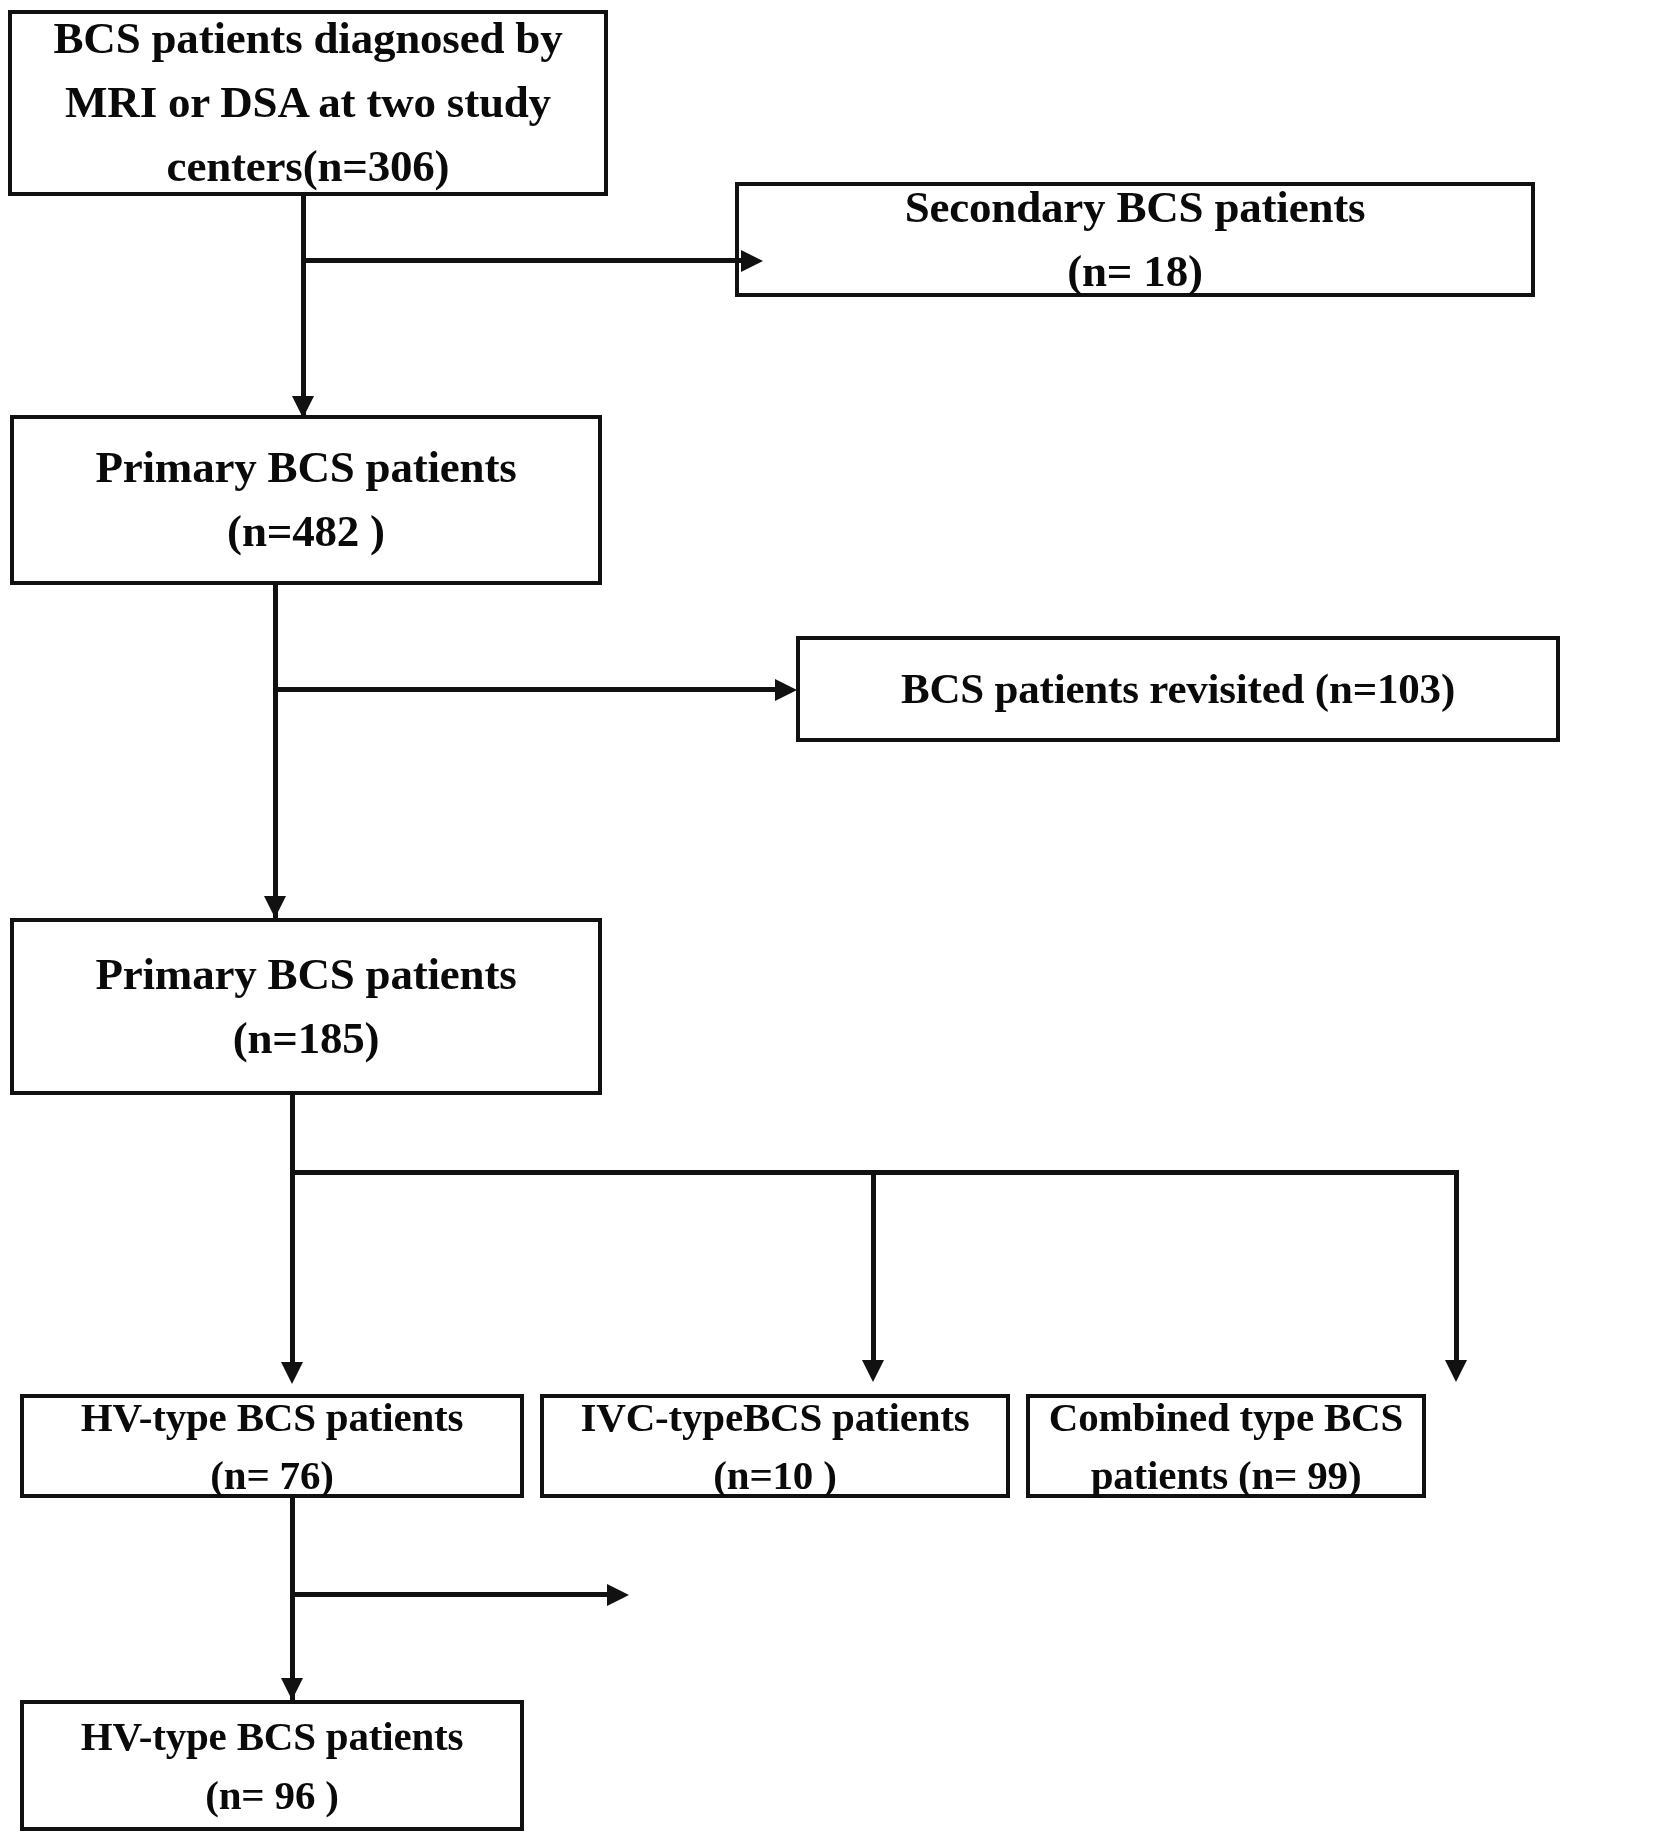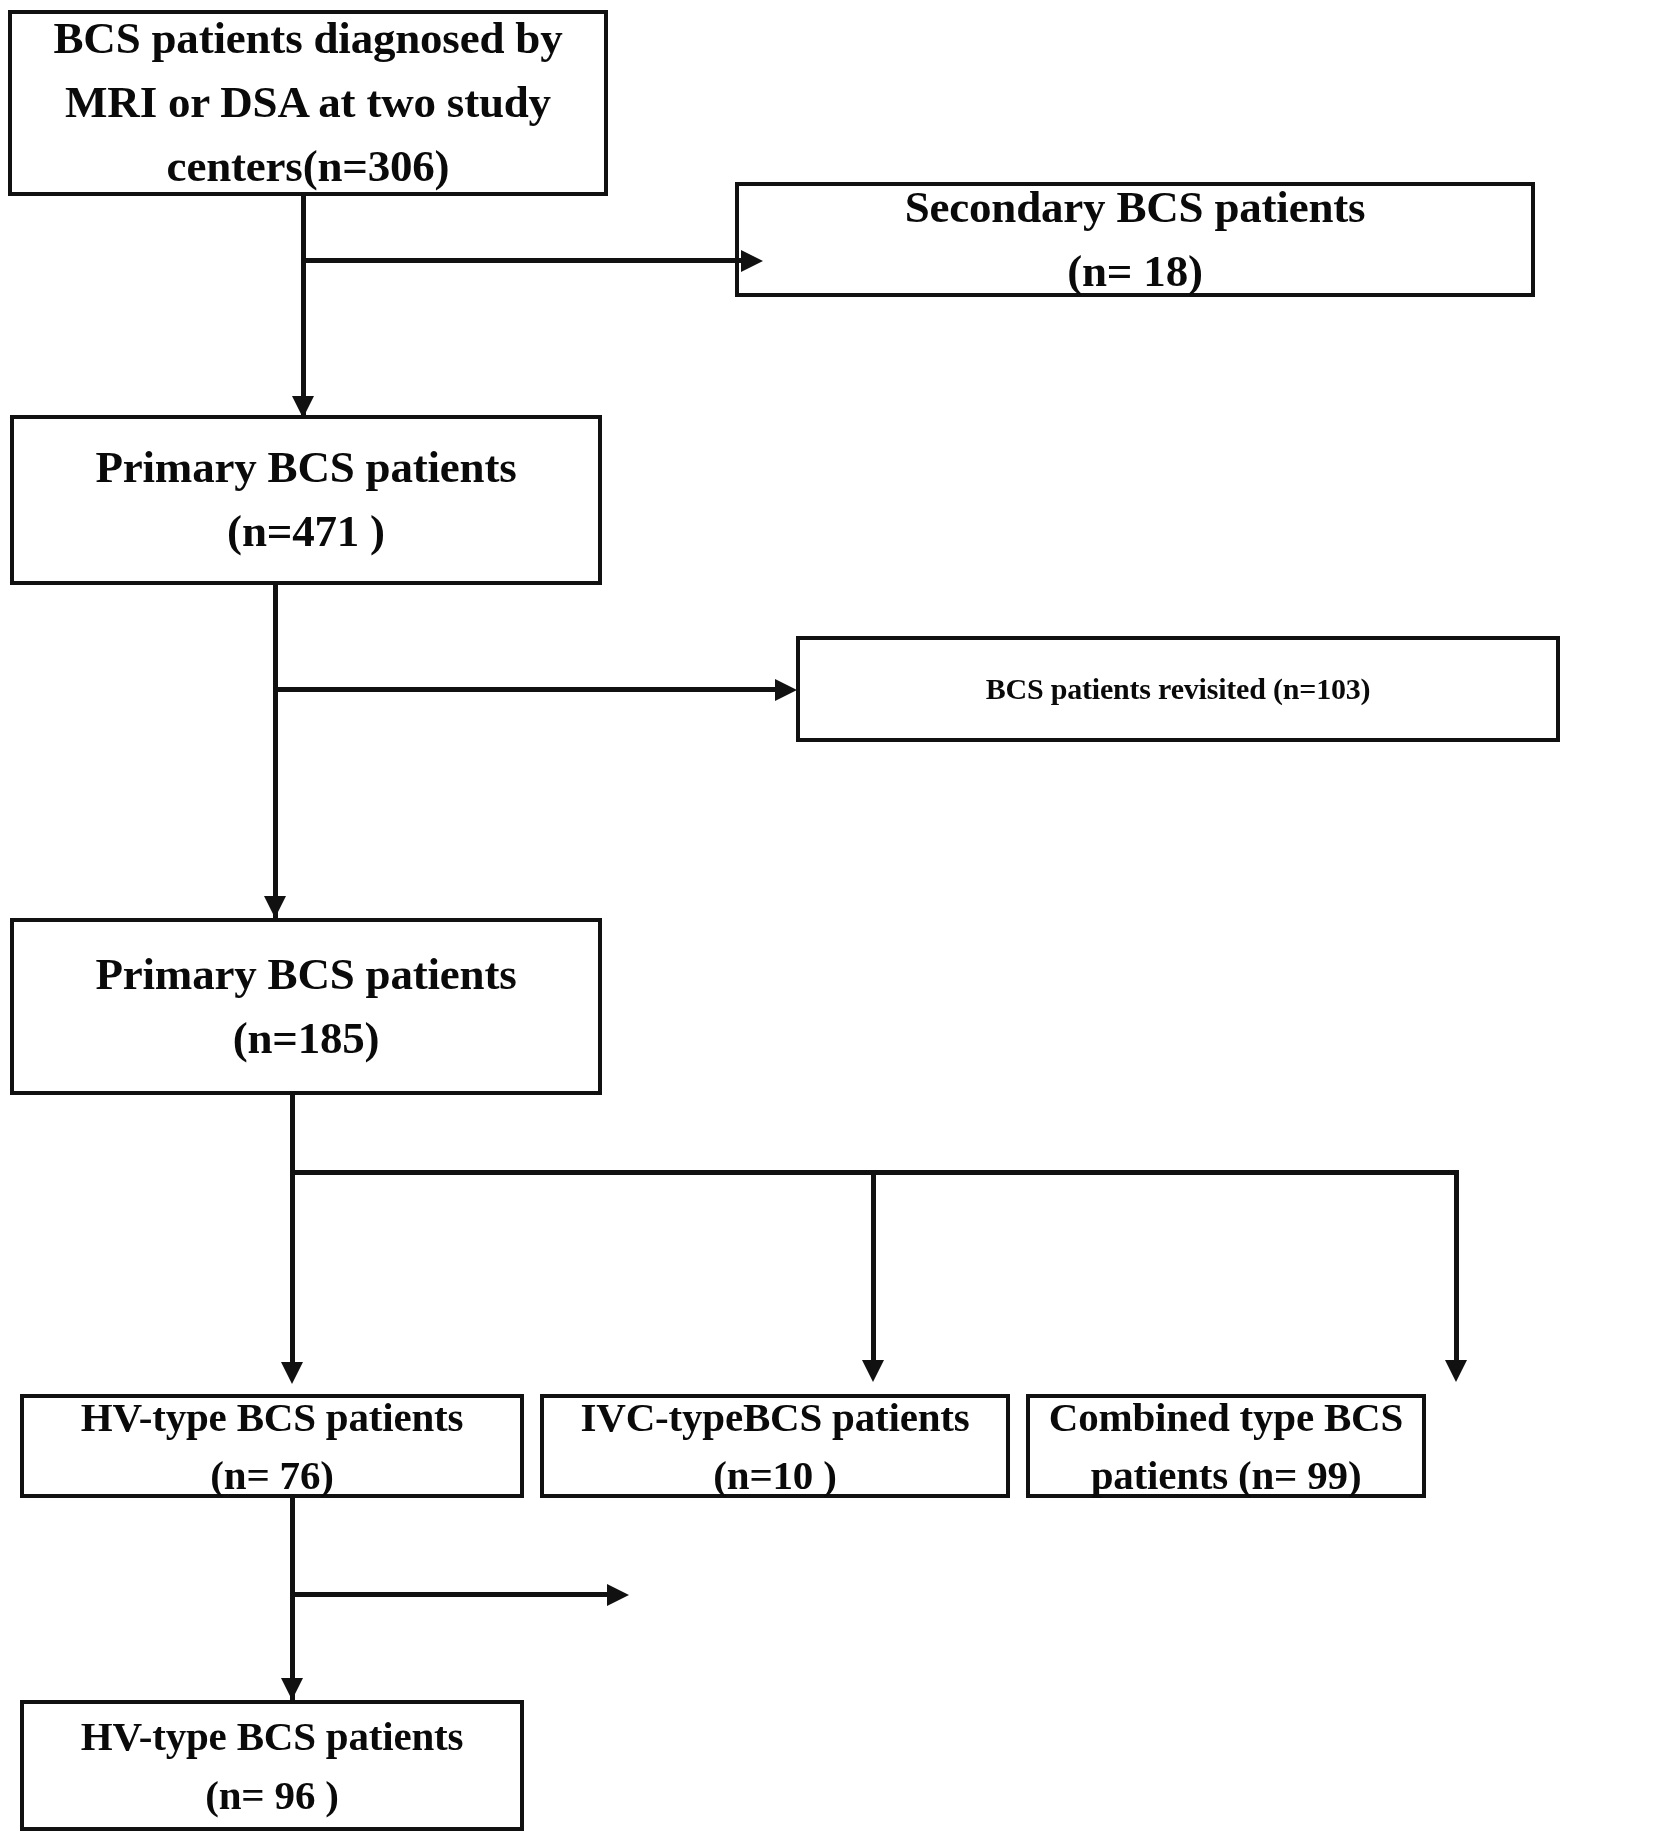--- a/index.html
+++ b/index.html
@@ -33,21 +33,21 @@
   }
   .node .line {
     display: block;
     white-space: pre;
   }
 
   
   #node-source      { left: 8px;   top: 10px;   width: 600px;  height: 186px; font-size: 45px; }
   #node-secondary   { left: 735px; top: 182px;  width: 800px;  height: 115px; font-size: 45px; }
   #node-primary288  { left: 10px;  top: 415px;  width: 592px;  height: 170px; font-size: 45px; }
-  #node-revisited   { left: 796px; top: 636px;  width: 764px;  height: 106px; font-size: 30px; }
+  #node-revisited   { left: 796px; top: 636px;  width: 764px;  height: 106px; font-size: 43px; }
   #node-primary185  { left: 10px;  top: 918px;  width: 592px;  height: 177px; font-size: 45px; }
   #node-hv76        { left: 20px;  top: 1394px; width: 504px;  height: 104px; font-size: 41px; }
   #node-ivc10       { left: 540px; top: 1394px; width: 470px;  height: 104px; font-size: 41px; }
   #node-combined99  { left: 1026px;top: 1394px; width: 400px;  height: 104px; font-size: 41px; align-items: center; }
   #node-lost7       { left: 628px; top: 1612px; width: 712px;  height: 83px;  font-size: 41px; }
   #node-hv69        { left: 20px;  top: 1700px; width: 504px;  height: 131px; font-size: 41px; }
 
   
   .conn {
     position: absolute;
@@ -83,21 +83,21 @@
     <span class="line">centers(n=306)</span>
   </div>
 
   <div class="node" id="node-secondary">
     <span class="line">Secondary BCS patients</span>
     <span class="line">(n= 18)</span>
   </div>
 
   <div class="node" id="node-primary288">
     <span class="line">Primary BCS patients</span>
-    <span class="line">(n=471 )</span>
+    <span class="line">(n=482 )</span>
   </div>
 
   <div class="node" id="node-revisited">
     <span class="line">BCS patients revisited (n=103)</span>
   </div>
 
   <div class="node" id="node-primary185">
     <span class="line">Primary BCS patients</span>
     <span class="line">(n=185)</span>
   </div>

